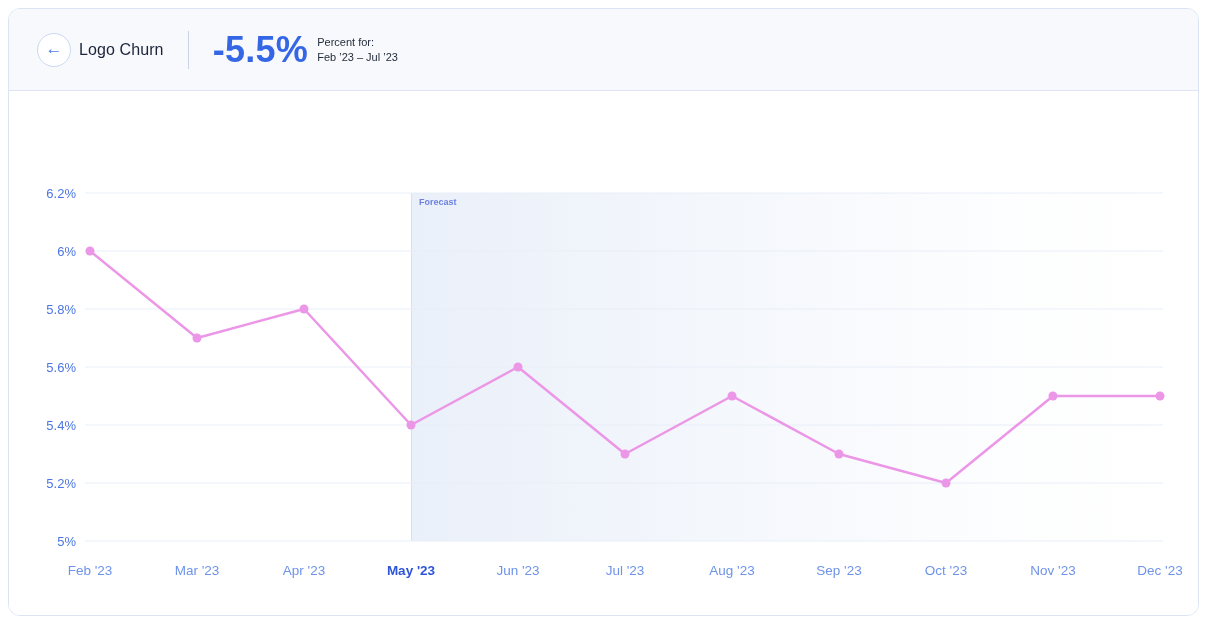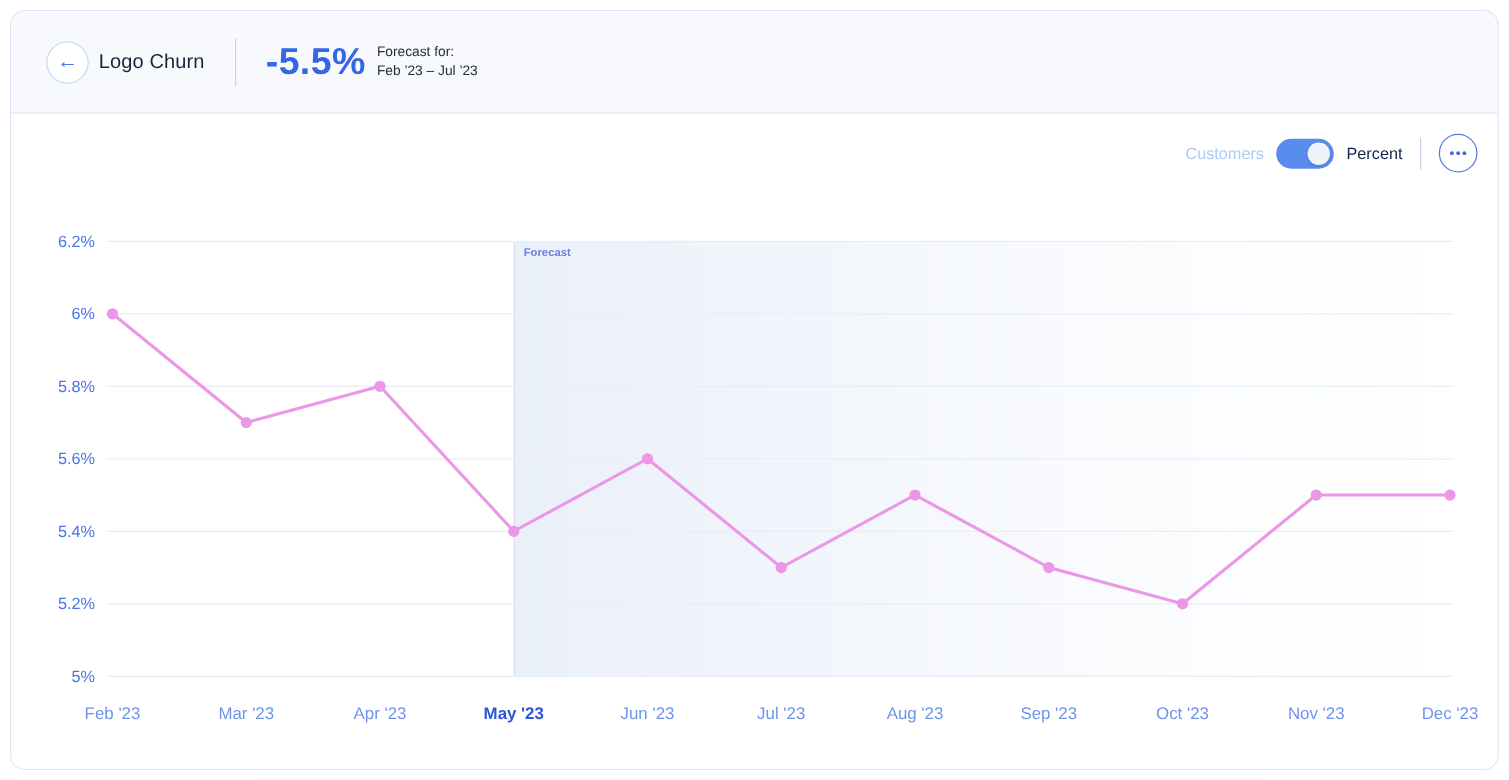--- a/index.html
+++ b/index.html
@@ -13,21 +13,21 @@
     display:flex; align-items:center; padding-left:28px;
   }
   .back-btn {
     width:34px; height:34px; border-radius:50%; background:#ffffff;
     border:1px solid #C9D9F5; display:flex; align-items:center; justify-content:center;
     cursor:pointer; flex:0 0 auto;
   }
   .back-arrow { color:#4A7BE8; font-size:17px; line-height:1; transform:translateY(-1px); }
   .card-title { margin-left:8px; font-size:16px; color:#1A2438; font-weight:500; letter-spacing:.1px; }
   .header-divider { width:1px; height:38px; background:#C9D4EA; margin:0 24px 0 24px; }
-  .avg-value { font-size:30px; font-weight:700; color:#3566E5; letter-spacing:.3px; }
+  .avg-value { font-size:36px; font-weight:700; color:#3566E5; letter-spacing:.3px; }
   .avg-caption { margin-left:9px; font-size:11px; color:#262E3D; line-height:1.3; }
   .content { position:relative; height:525px; background:#ffffff; }
   .controls {
     position:absolute; top:16px; right:16px; display:flex; align-items:center; z-index:2;
   }
   .toggle-label-left { font-size:13px; color:#AECBF2; margin-right:10px; }
   .toggle {
     width:46px; height:24px; border-radius:12px; background:#5A8CEE; position:relative; cursor:pointer;
   }
   .toggle-knob {
@@ -52,37 +52,26 @@
 <div class="card">
 
   <div class="card-header">
     <div class="back-btn">
       <span class="back-arrow">←</span>
     </div>
     <div class="card-title">Logo Churn</div>
     <div class="header-divider"></div>
     <div class="avg-value">-5.5%</div>
     <div class="avg-caption">
-      <div>Forecast for:</div>
+      <div>Percent for:</div>
       <div>Feb ’23 – Jul ’23</div>
     </div>
   </div>
 
   <div class="content">
-    <div class="controls">
-      <span class="toggle-label-left">Customers</span>
-      <div class="toggle">
-        <div class="toggle-knob"></div>
-      </div>
-      <span class="toggle-label-right">Percent</span>
-      <div class="controls-divider"></div>
-      <div class="more-btn">
-        <div class="dots"></div>
-      </div>
-    </div>
     <svg id="chart-svg" width="1189" height="525" viewBox="0 0 1189 525">
         <defs>
           <linearGradient id="fgrad" x1="0" y1="0" x2="1" y2="0">
             <stop offset="0%" stop-color="#E9EFF9" stop-opacity="0.95"></stop>
             <stop offset="45%" stop-color="#E9EFF9" stop-opacity="0.45"></stop>
             <stop offset="80%" stop-color="#E9EFF9" stop-opacity="0.08"></stop>
             <stop offset="100%" stop-color="#E9EFF9" stop-opacity="0"></stop>
           </linearGradient>
         </defs>
         <g>

